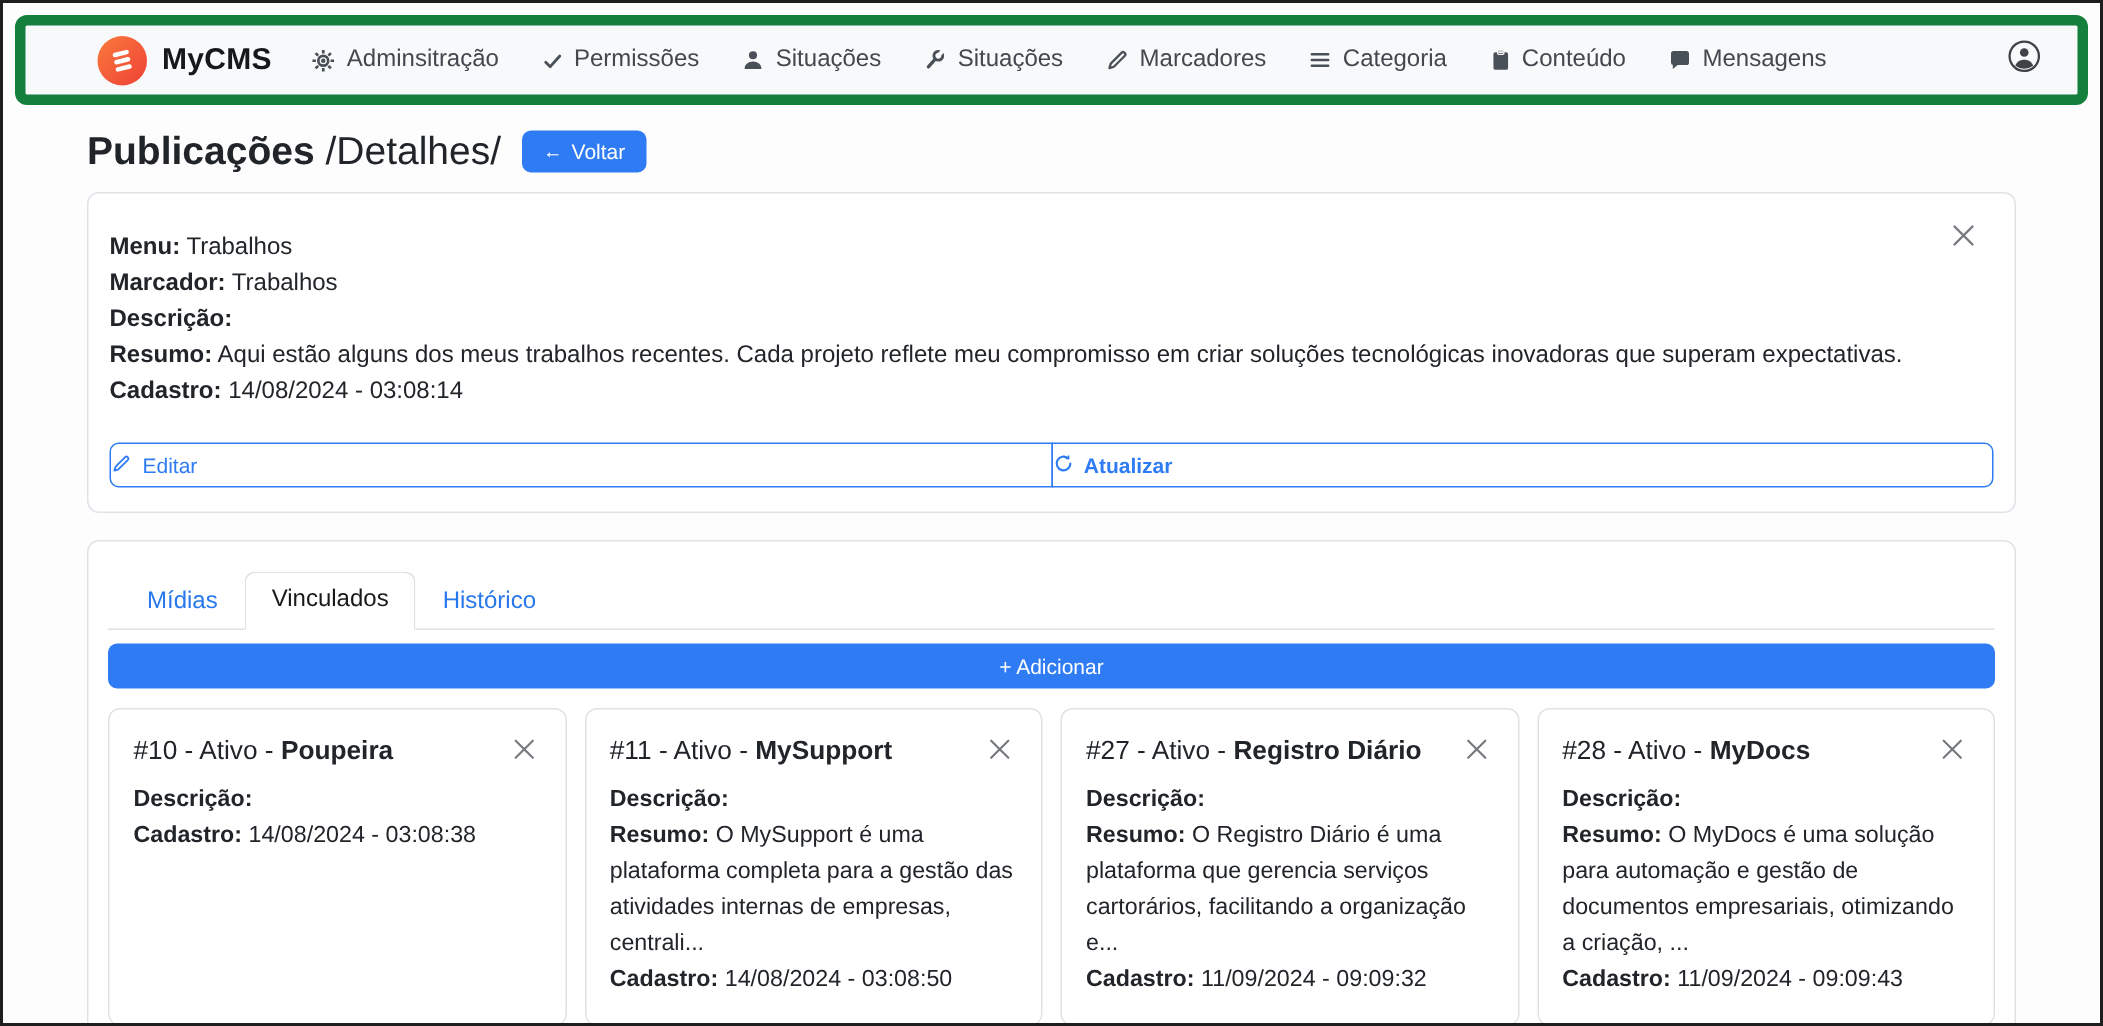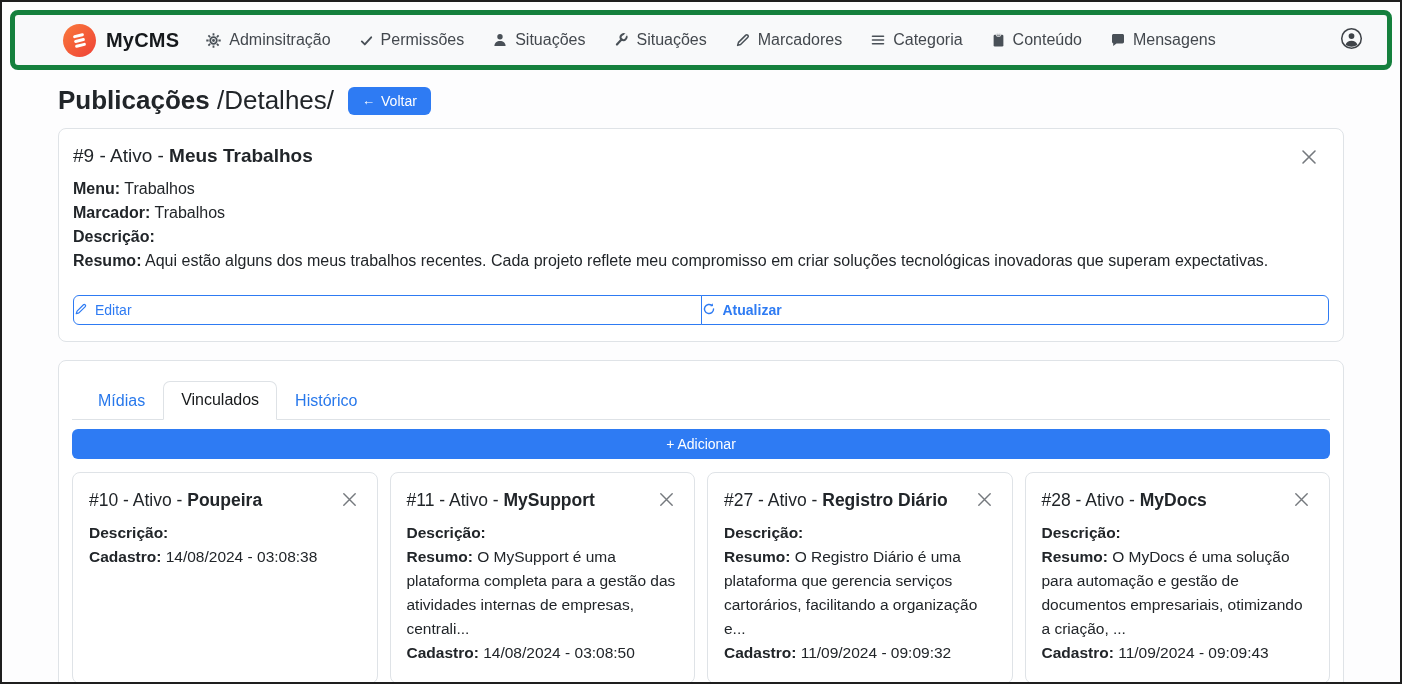--- a/index.html
+++ b/index.html
@@ -13,21 +13,21 @@
     width: 1402px; height: 684px;
     border: 2px solid #1e1e1e;
     overflow: hidden;
     background: #fdfdfe;
   }
   
   .navbar {
     margin: 8px 8px 0 8px;
     height: 60px;
     background: #f8f9fa;
-    border: 5px solid #15803d;
+    border: 7px solid #15803d;
     border-radius: 8px;
     display: flex;
     align-items: center;
     padding: 0 24px 0 48px;
   }
   .brand { display: flex; align-items: center; gap: 10px; margin-right: 26px; cursor: pointer; }
   .brand-logo {
     width: 33px; height: 33px; border-radius: 50%;
     background: linear-gradient(135deg, #f97a3c 0%, #ef4136 100%);
     display: flex; align-items: center; justify-content: center;
@@ -243,27 +243,27 @@
       <span>Voltar</span>
     </button>
   </div>
 
   <section class="card detail-card">
     <button class="close-btn">
       <svg width="20" height="20" viewBox="0 0 20 20">
         <path d="M4 4l12 12M16 4L4 16" stroke="#75797e" stroke-width="1.6" stroke-linecap="round"></path>
       </svg>
     </button>
-    <h2 class="detail-title"><span>#9 - Ativo - </span><b>Meus Trabalhos</b></h2>
 
     <div class="fields">
       <p class="field-line"><b>Menu</b><b>:</b><span> Trabalhos</span></p>
       <p class="field-line"><b>Marcador</b><b>:</b><span> Trabalhos</span></p>
       <p class="field-line"><b>Descrição</b><b>:</b><span></span></p>
       <p class="field-line"><b>Resumo</b><b>:</b><span> Aqui estão alguns dos meus trabalhos recentes. Cada projeto reflete meu compromisso em criar soluções tecnológicas inovadoras que superam expectativas.</span></p>
+      <p class="field-line"><b>Cadastro</b><b>:</b><span> 14/08/2024 - 03:08:14</span></p>
     </div>
 
     <div class="btn-group-row">
       <button class="btn-outline first">
         <span>
           <svg width="14" height="14" viewBox="0 0 16 16">
             <path d="M2.6 13.4l.9-3 7.3-7.3a1.3 1.3 0 0 1 1.8 0l.3.3a1.3 1.3 0 0 1 0 1.8l-7.3 7.3z" fill="none" stroke="#2e7bf3" stroke-width="1.4" stroke-linejoin="round"></path>
           </svg>
         </span>
         <span>Editar</span>

